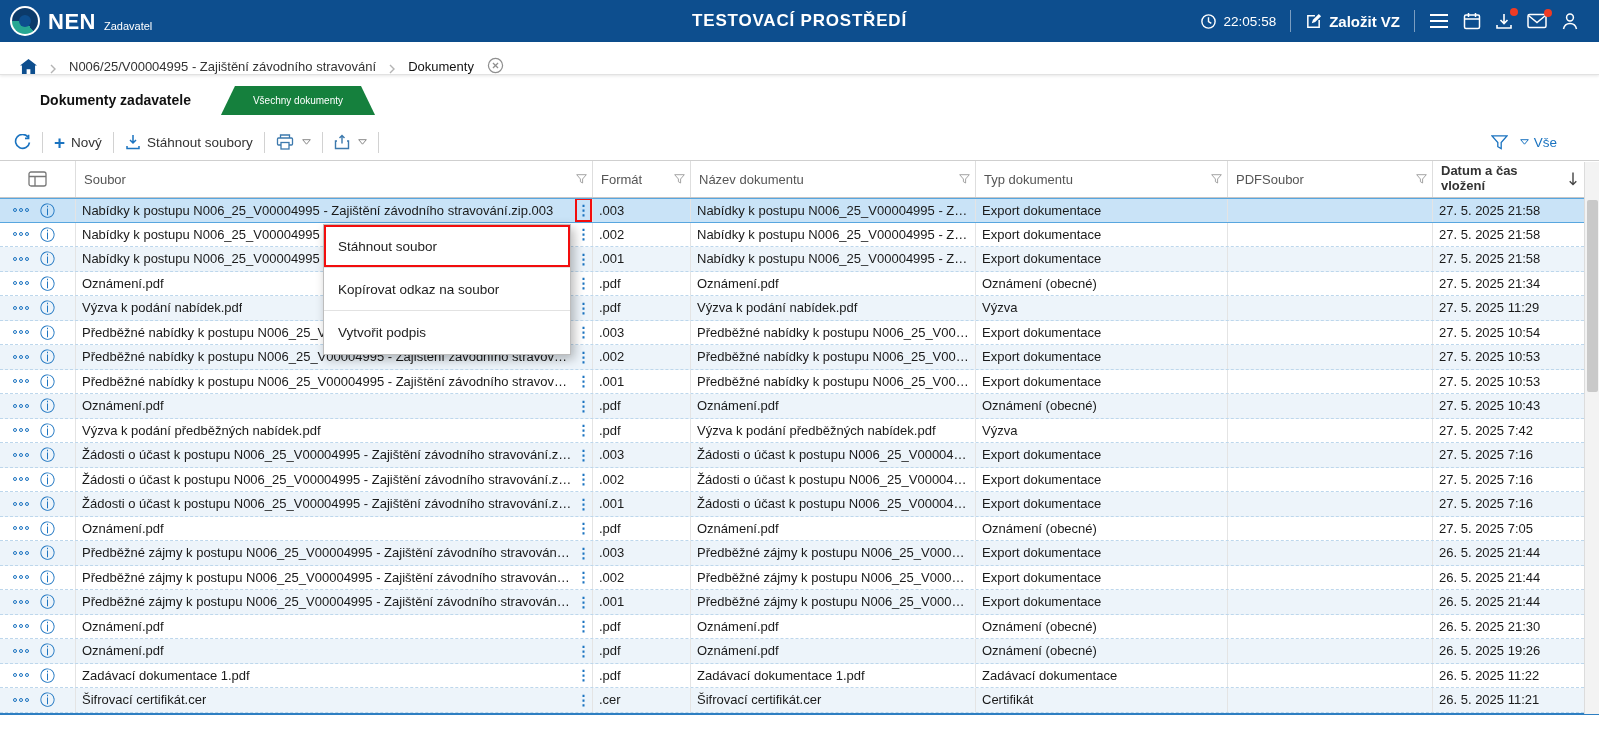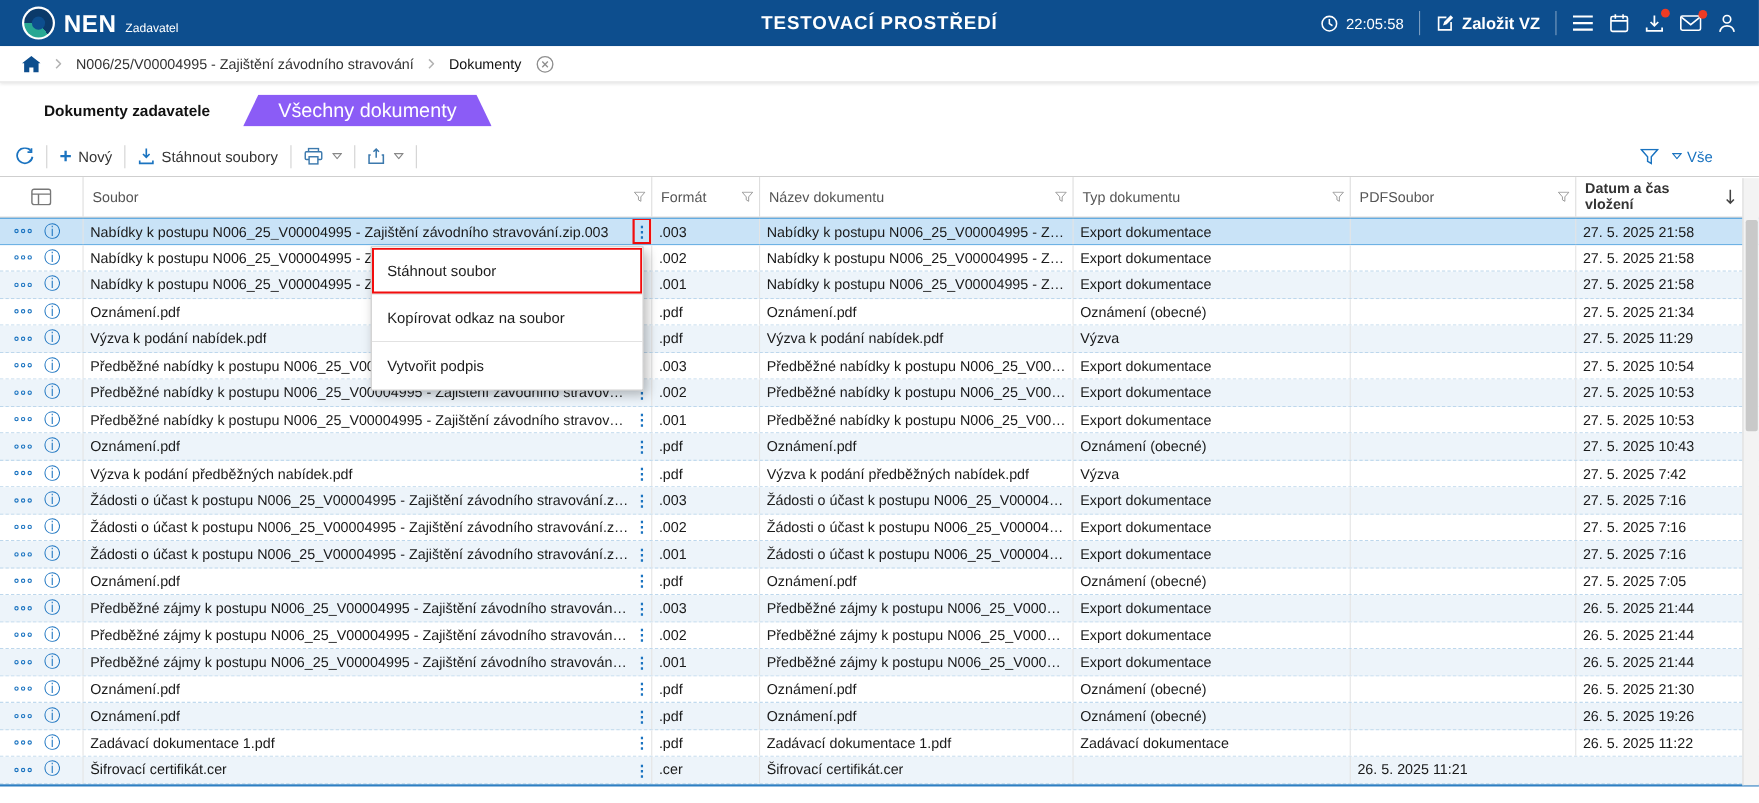--- a/index.html
+++ b/index.html
@@ -3,47 +3,47 @@
 <meta charset="utf-8">
 <style>
   * { box-sizing: border-box; margin: 0; padding: 0; }
   html,body { width:1599px; height:730px; overflow:hidden; background:#fff;
     font-family:"Liberation Sans", sans-serif; }
   body { position:relative; }
   svg { display:block; }
 
   
   .topbar { height:42px; background:#0d4e8e; display:flex; align-items:center; color:#fff; position:relative; }
-  .logo { display:flex; align-items:flex-end; gap:8px; padding-left:20px; cursor:pointer;text-align:center; }
+  .logo { display:flex; align-items:flex-end; gap:8px; padding-left:10px; cursor:pointer;text-align:center; }
   .logo-circle { width:30px; height:30px; border-radius:50%; background:#fff; position:relative; align-self:center; }
   .logo-circle::before { content:''; position:absolute; inset:2px; border-radius:50%;
     background:conic-gradient(from 140deg, #27a793 0 130deg, #0b3a6a 130deg 360deg); }
   .logo-circle::after { content:''; position:absolute; inset:9px; border-radius:50%; background:#0d4e8e; }
   .brand { font-size:22px; font-weight:bold; letter-spacing:.5px; line-height:1; padding-bottom:3px; }
   .brand-sub { font-size:11px; line-height:1; padding-bottom:4px; }
   .env-title { position:absolute; left:50%; transform:translateX(-50%); font-size:17px; font-weight:bold; letter-spacing:.8px; }
   .top-right { margin-left:auto; display:flex; align-items:center; gap:14px; padding-right:20px; }
   .sep { width:1px; height:22px; background:rgba(255,255,255,.45); }
   .clock { display:flex; align-items:center; gap:7px; font-size:13.5px; }
   .create-vz { display:flex; align-items:center; gap:7px; font-size:15px; font-weight:600; cursor:pointer; }
   .iconbtn { position:relative; cursor:pointer; display:flex; align-items:center; }
   .badge { position:absolute; top:-4px; right:-5px; width:8px; height:8px; border-radius:50%; background:#ef3b24; }
 
   
   .breadcrumb { height:33px; background:#fff; border-bottom:1px solid #e2e2e2;
-    box-shadow:0 1px 3px rgba(0,0,0,.10); display:flex; align-items:center; gap:13px;
+    box-shadow:0 1px 3px rgba(0,0,0,.10); display:flex; align-items:flex-end; gap:13px;
     padding-left:20px; font-size:13px; color:#333; position:relative; z-index:5; }
   .breadcrumb .bold { font-weight:normal; color:#111; }
   .crumb-link { cursor:pointer; }
 
   
   .tabs { margin-top:11px; height:29px; display:flex; padding-left:12px; }
   .tab { line-height:29px; white-space:nowrap; cursor:pointer; }
   .tab.active { background:#fff; color:#111; font-weight:bold; font-size:14px; padding:0 28px; }
-  .tab.inactive { background:#8b5cf6; color:#fff; font-size:18px; padding:0 32px; margin-left:2px;
+  .tab.inactive { background:#15803d; color:#fff; font-size:10px; padding:0 32px; margin-left:2px;
     clip-path:polygon(14px 0, calc(100% - 14px) 0, 100% 100%, 0 100%); }
 
   
   .toolbar { margin-top:9px; height:37px; display:flex; align-items:center; gap:11px;
     padding:0 14px; border-bottom:1px solid #cfcfcf; }
   .tsep { width:1px; height:21px; background:#d2d2d2; }
   .tool { display:flex; align-items:center; gap:6px; font-size:13.5px; color:#333; cursor:pointer; background:none; border:none; font-family:inherit; }
   .plus { color:#1a73c0; font-size:19px; font-weight:bold; line-height:1; }
   .caret { margin-left:2px; }
   .toolbar-right { margin-left:auto; display:flex; align-items:center; gap:12px; padding-right:28px; overflow:hidden; }
@@ -69,21 +69,21 @@
   .cell.nazev, .cell.typ { text-overflow:ellipsis; display:block; line-height:24.5px; }
   .dots-h { display:flex; gap:2px; }
   .dots-h i { display:block; width:4px; height:4px; border:1.3px solid #1a73c0; border-radius:50%; }
   .info { color:#1a73c0; font-size:15px; line-height:1; }
   .dots-v { position:absolute; right:2px; top:50%; transform:translateY(-50%); width:13px; height:20px;
     display:flex; align-items:center; justify-content:center; color:#1a73c0; font-weight:bold; font-size:14px; }
   .red-box { outline:2px solid #f20d0d; }
   .grid-bottom-line { height:2px; background:#2e7fc2; }
 
   
-  .context-menu { position:absolute; left:337px; top:224px; width:248px; background:#fff;
+  .context-menu { position:absolute; left:323px; top:224px; width:248px; background:#fff;
     border:1px solid #bdbdbd; box-shadow:3px 4px 10px rgba(0,0,0,.28); z-index:60; }
   .menu-item { height:43px; display:flex; align-items:center; padding-left:14px; font-size:13.5px; color:#1d1d1d;
     border-bottom:1px solid #e2e2e2; cursor:pointer; background:#fff; }
   .menu-item:last-child { border-bottom:none; }
   .menu-item.highlight { box-shadow:inset 0 0 0 2px #f20d0d; }
 
   
   .scrollbar { position:absolute; right:0; top:162px; width:15px; height:552px; background:#f3f3f3; border-left:1px solid #dcdcdc; }
   .thumb { position:absolute; left:2px; top:38px; width:11px; height:192px; background:#c9c9c9; border-radius:2px; }
 </style>
@@ -660,20 +660,21 @@
             <i></i>
           </span>
       <span class="info">ⓘ</span>
     </div>
     <div class="cell soubor">
       <span class="txt">Šifrovací certifikát.cer</span>
       <span class="dots-v">⋮</span>
     </div>
     <div class="cell">.cer</div>
     <div class="cell nazev">Šifrovací certifikát.cer</div>
+    <div class="cell typ">Certifikát</div>
     <div class="cell"></div>
     <div class="cell">26. 5. 2025 11:21</div>
   </div>
     </div>
   <div class="grid-bottom-line"></div>
 </div>
 
 <div class="context-menu">
     <div class="menu-item highlight">Stáhnout soubor</div>
     <div class="menu-item">Kopírovat odkaz na soubor</div>

